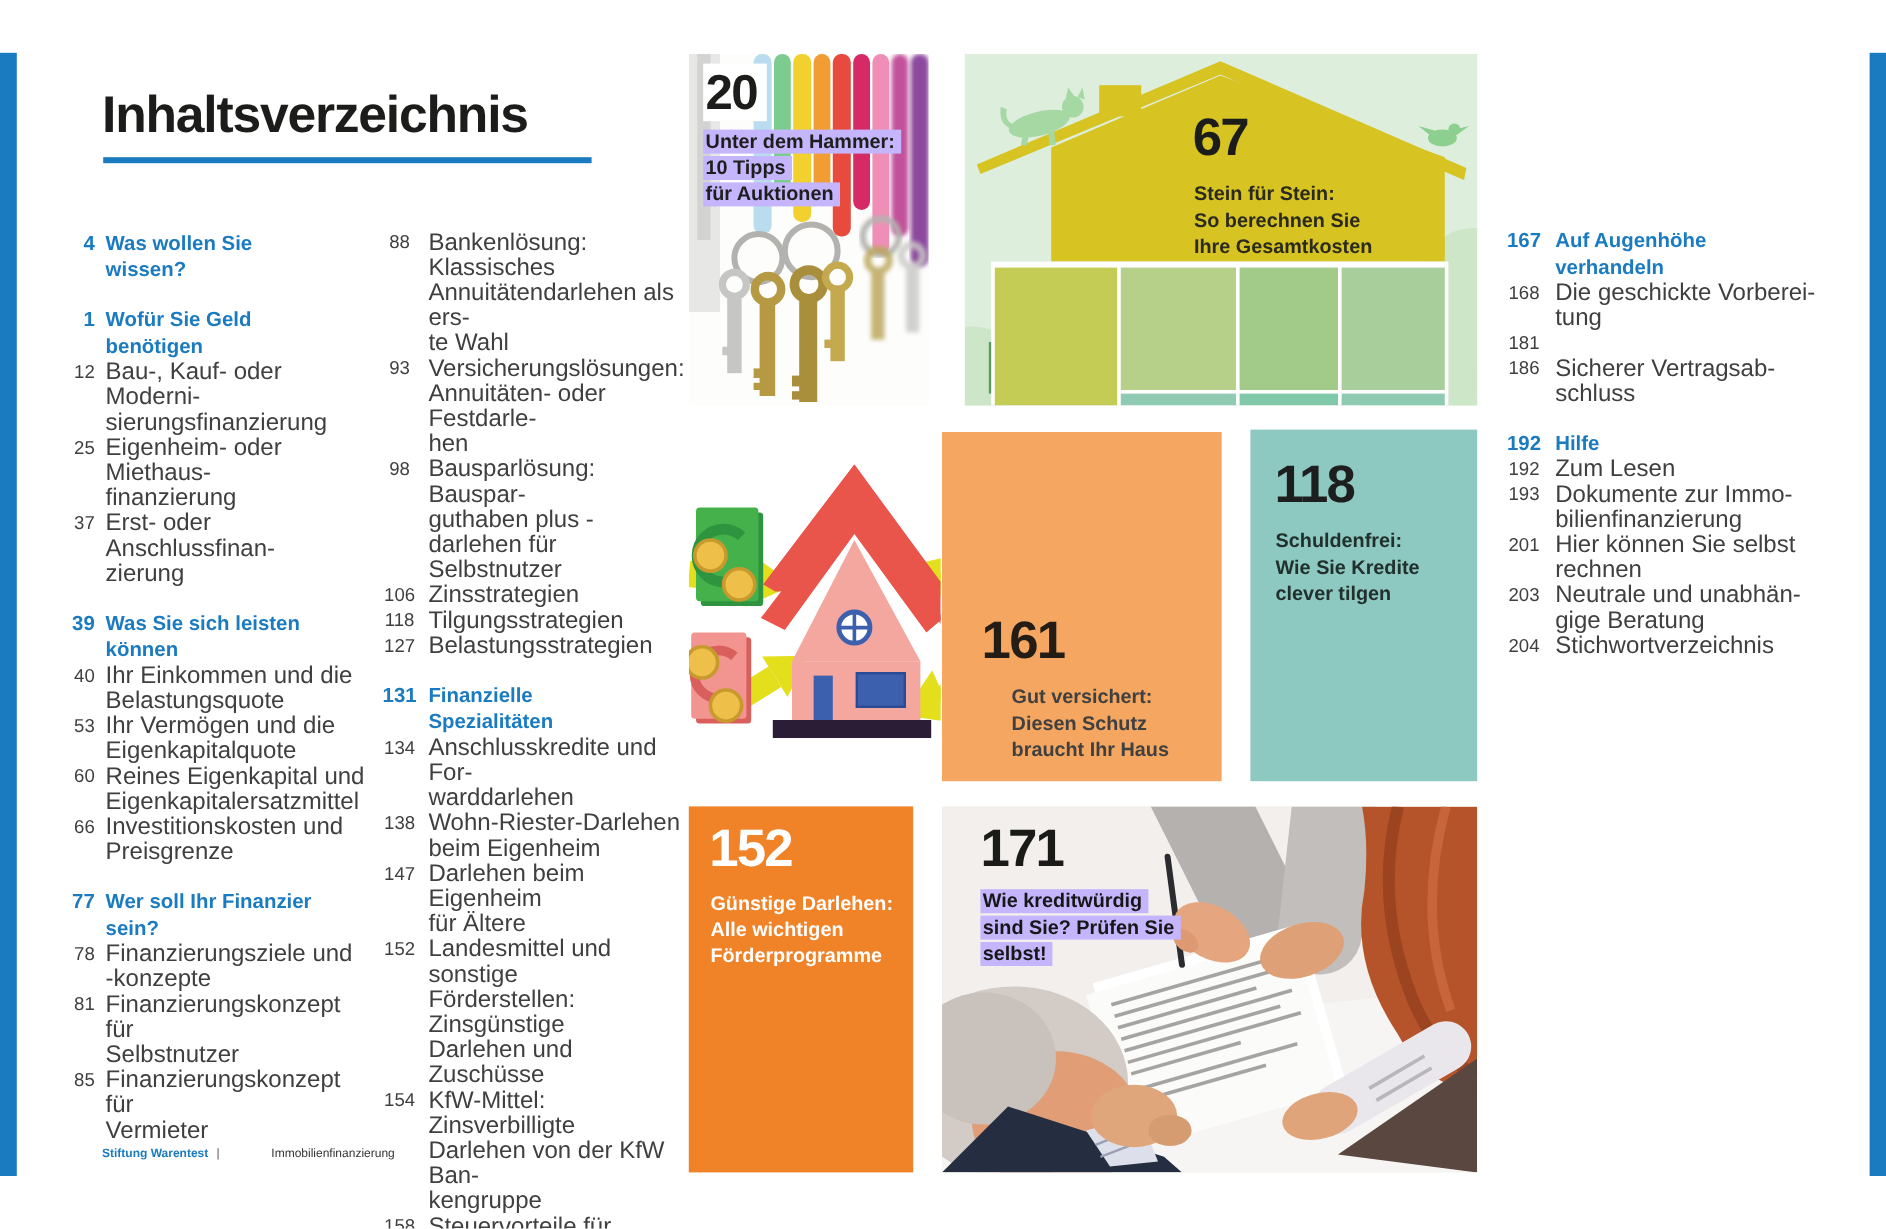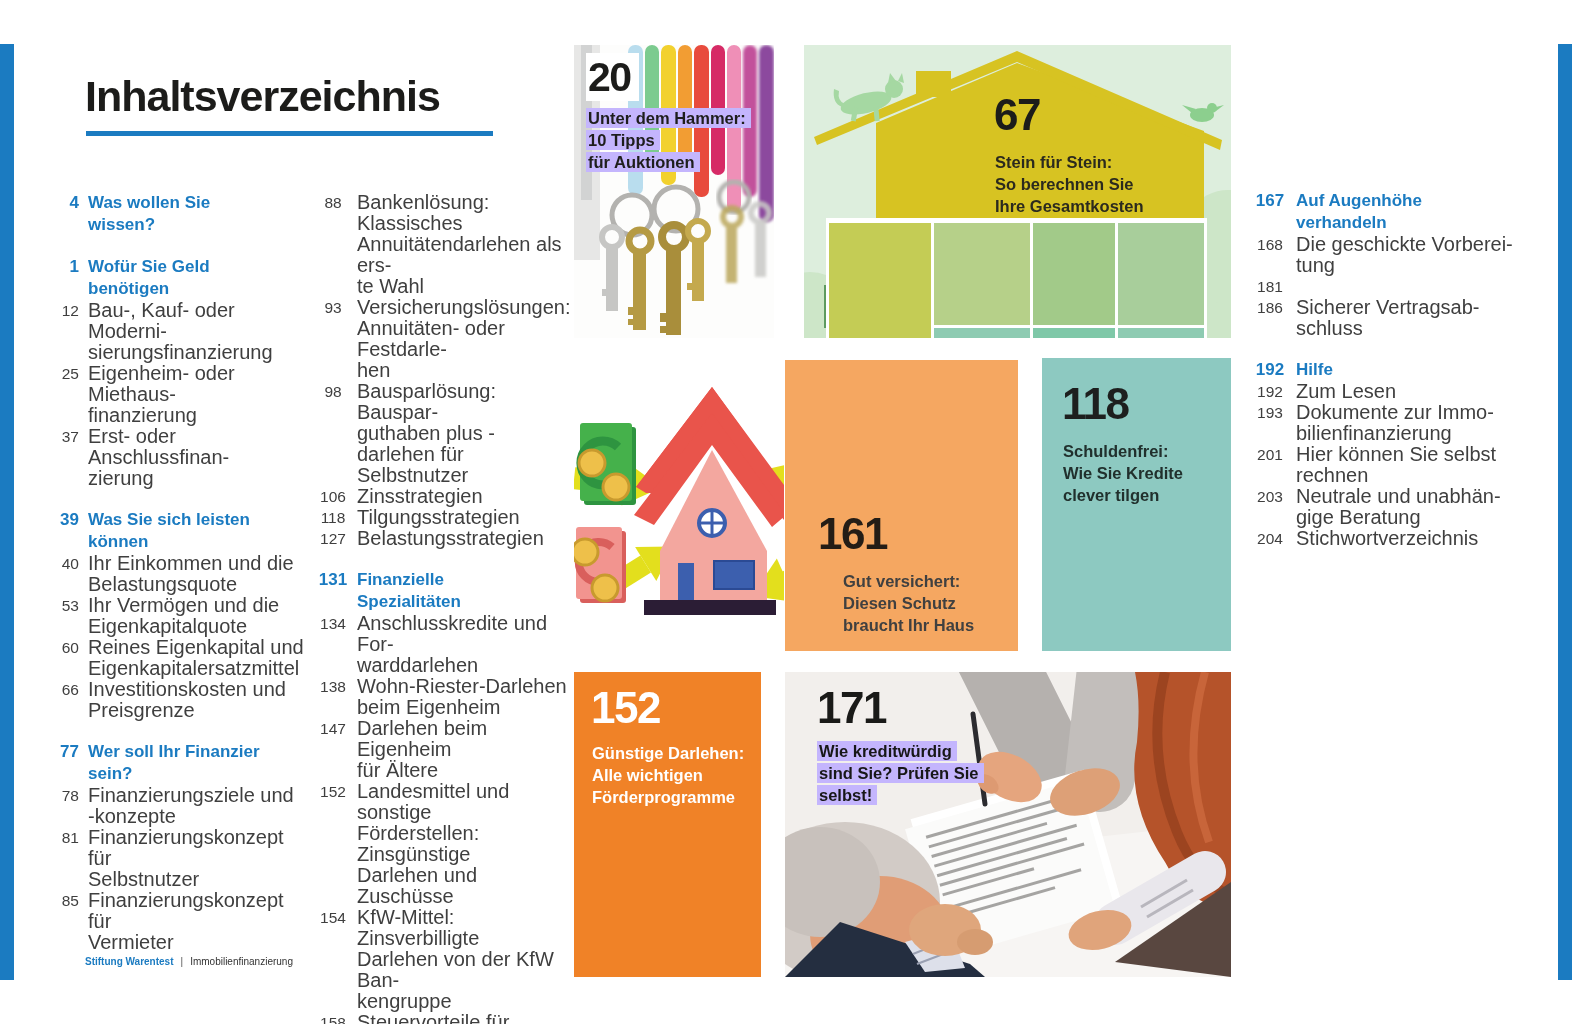--- a/index.html
+++ b/index.html
@@ -67,21 +67,21 @@
   #tile-debtfree .tile-cap{left:21px;top:82px;color:#21302d;}
   #tile-loans .tile-num{left:17px;top:14px;color:#ffffff;}
   #tile-loans .tile-cap{left:18px;top:70px;color:#ffffff;}
   #tile-credit .tile-num{left:32px;top:14px;color:#1a1a18;}
   #tile-credit .tile-cap{left:32px;top:68px;width:240px;color:#171717;}
 
   
   .footer{position:absolute;left:85px;top:956px;font-size:10px;display:flex;align-items:baseline;}
   .footer .publisher{color:var(--blue);font-weight:bold;}
   .footer .sep{margin:0 7px;color:#555;}
-  .footer .booktitle{color:#333;}
+  .footer .booktitle{color:#333;margin-left:36px;}
 </style>
 </head>
 <body>
 
 <div class="page">
 
   <div class="side-bar left"></div>
   <div class="side-bar right"></div>
 
   <div class="page-title">Inhaltsverzeichnis</div>

